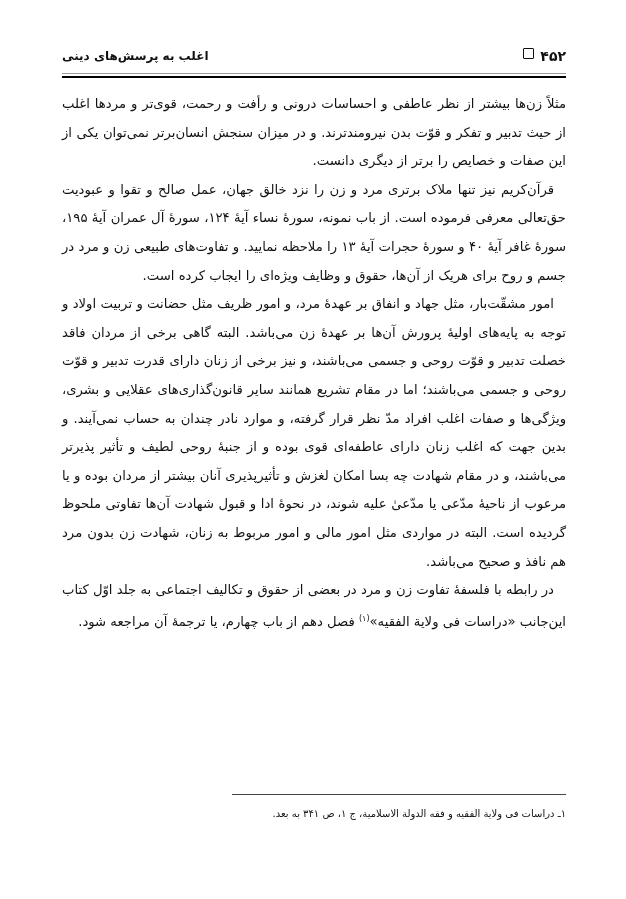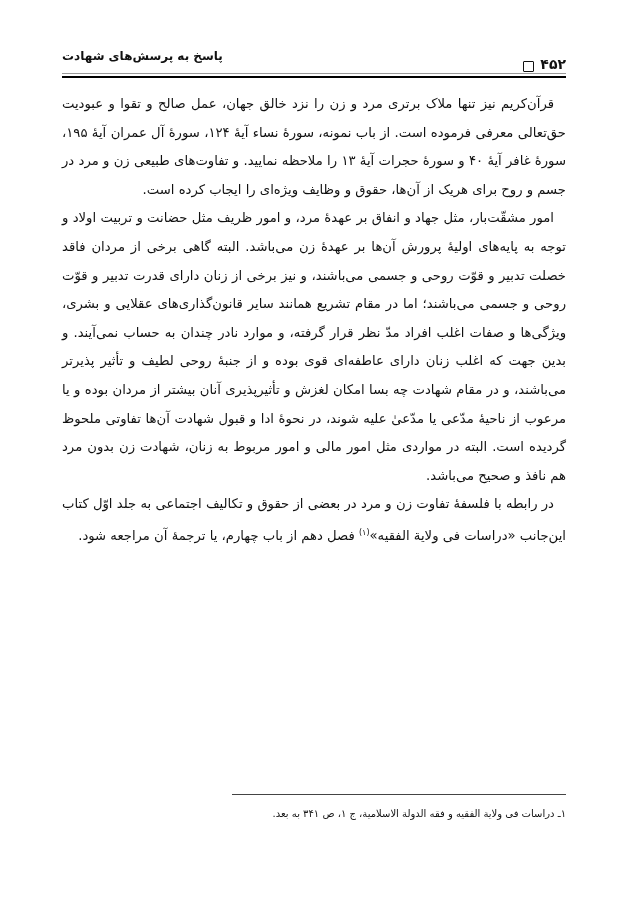--- a/index.html
+++ b/index.html
@@ -19,25 +19,25 @@
       position: absolute;
       left: 62px;
       top: 48px;
       width: 504px;
       height: 26px;
       direction: rtl;
     }
     .header .page-num {
       position: absolute;
       right: 0;
-      top: 8px;
+      top: 0;
       font-size: 14px;
       font-weight: bold;
       display: flex;
-      align-items: flex-end;
+      align-items: flex-start;
       gap: 6px;
       direction: rtl;
     }
     .header .page-num .box {
       width: 9px;
       height: 9px;
       border: 1.6px solid #111;
       border-radius: 1px;
       display: inline-block;
     }
@@ -104,25 +104,26 @@
     }
   </style>
 </head>
 <body>
 
 <div class="header">
   <div class="page-num">
     <span>۴۵۲</span>
     <span class="box"></span>
   </div>
-  <div class="running-title">پاسخ به پرسش‌های شهادت</div>
+  <div class="running-title">اغلب به پرسش‌های دینی</div>
 </div>
 <div class="rule-thin"></div>
 <div class="rule-thick"></div>
 
 <div class="body-text">
+  <p>مثلاً زن‌ها بیشتر از نظر عاطفی و احساسات درونی و رأفت و رحمت، قوی‌تر و مردها اغلب از حیث تدبیر و تفکر و قوّت بدن نیرومندترند. و در میزان سنجش انسان‌برتر نمی‌توان یکی از این صفات و خصایص را برتر از دیگری دانست.</p>
   <p class="indent">قرآن‌کریم نیز تنها ملاک برتری مرد و زن را نزد خالق جهان، عمل صالح و تقوا و عبودیت حق‌تعالی معرفی فرموده است. از باب نمونه، سورهٔ نساء آیهٔ ۱۲۴، سورهٔ آل عمران آیهٔ ۱۹۵، سورهٔ غافر آیهٔ ۴۰ و سورهٔ حجرات آیهٔ ۱۳ را ملاحظه نمایید. و تفاوت‌های طبیعی زن و مرد در جسم و روح برای هریک از آن‌ها، حقوق و وظایف ویژه‌ای را ایجاب کرده است.</p>
   <p class="indent">امور مشقّت‌بار، مثل جهاد و انفاق بر عهدهٔ مرد، و امور ظریف مثل حضانت و تربیت اولاد و توجه به پایه‌های اولیهٔ پرورش آن‌ها بر عهدهٔ زن می‌باشد. البته گاهی برخی از مردان فاقد خصلت تدبیر و قوّت روحی و جسمی می‌باشند، و نیز برخی از زنان دارای قدرت تدبیر و قوّت روحی و جسمی می‌باشند؛ اما در مقام تشریع همانند سایر قانون‌گذاری‌های عقلایی و بشری، ویژگی‌ها و صفات اغلب افراد مدّ نظر قرار گرفته، و موارد نادر چندان به حساب نمی‌آیند. و بدین جهت که اغلب زنان دارای عاطفه‌ای قوی بوده و از جنبهٔ روحی لطیف و تأثیر پذیرتر می‌باشند، و در مقام شهادت چه بسا امکان لغزش و تأثیرپذیری آنان بیشتر از مردان بوده و یا مرعوب از ناحیهٔ مدّعی یا مدّعیٰ علیه شوند، در نحوهٔ ادا و قبول شهادت آن‌ها تفاوتی ملحوظ گردیده است. البته در مواردی مثل امور مالی و امور مربوط به زنان، شهادت زن بدون مرد هم نافذ و صحیح می‌باشد.</p>
   <p class="indent"><span>در رابطه با فلسفهٔ تفاوت زن و مرد در بعضی از حقوق و تکالیف اجتماعی به جلد اوّل کتاب این‌جانب «دراسات فی ولایة الفقیه»</span><sup>(۱)</sup><span> فصل دهم از باب چهارم، یا ترجمهٔ آن مراجعه شود.</span></p>
 </div>
 
 <div class="footnote-rule"></div>
 <div class="footnote">۱ـ دراسات فی ولایة الفقیه و فقه الدولة الاسلامیة، ج ۱، ص ۳۴۱ به بعد.</div>
 
 </body></html>

